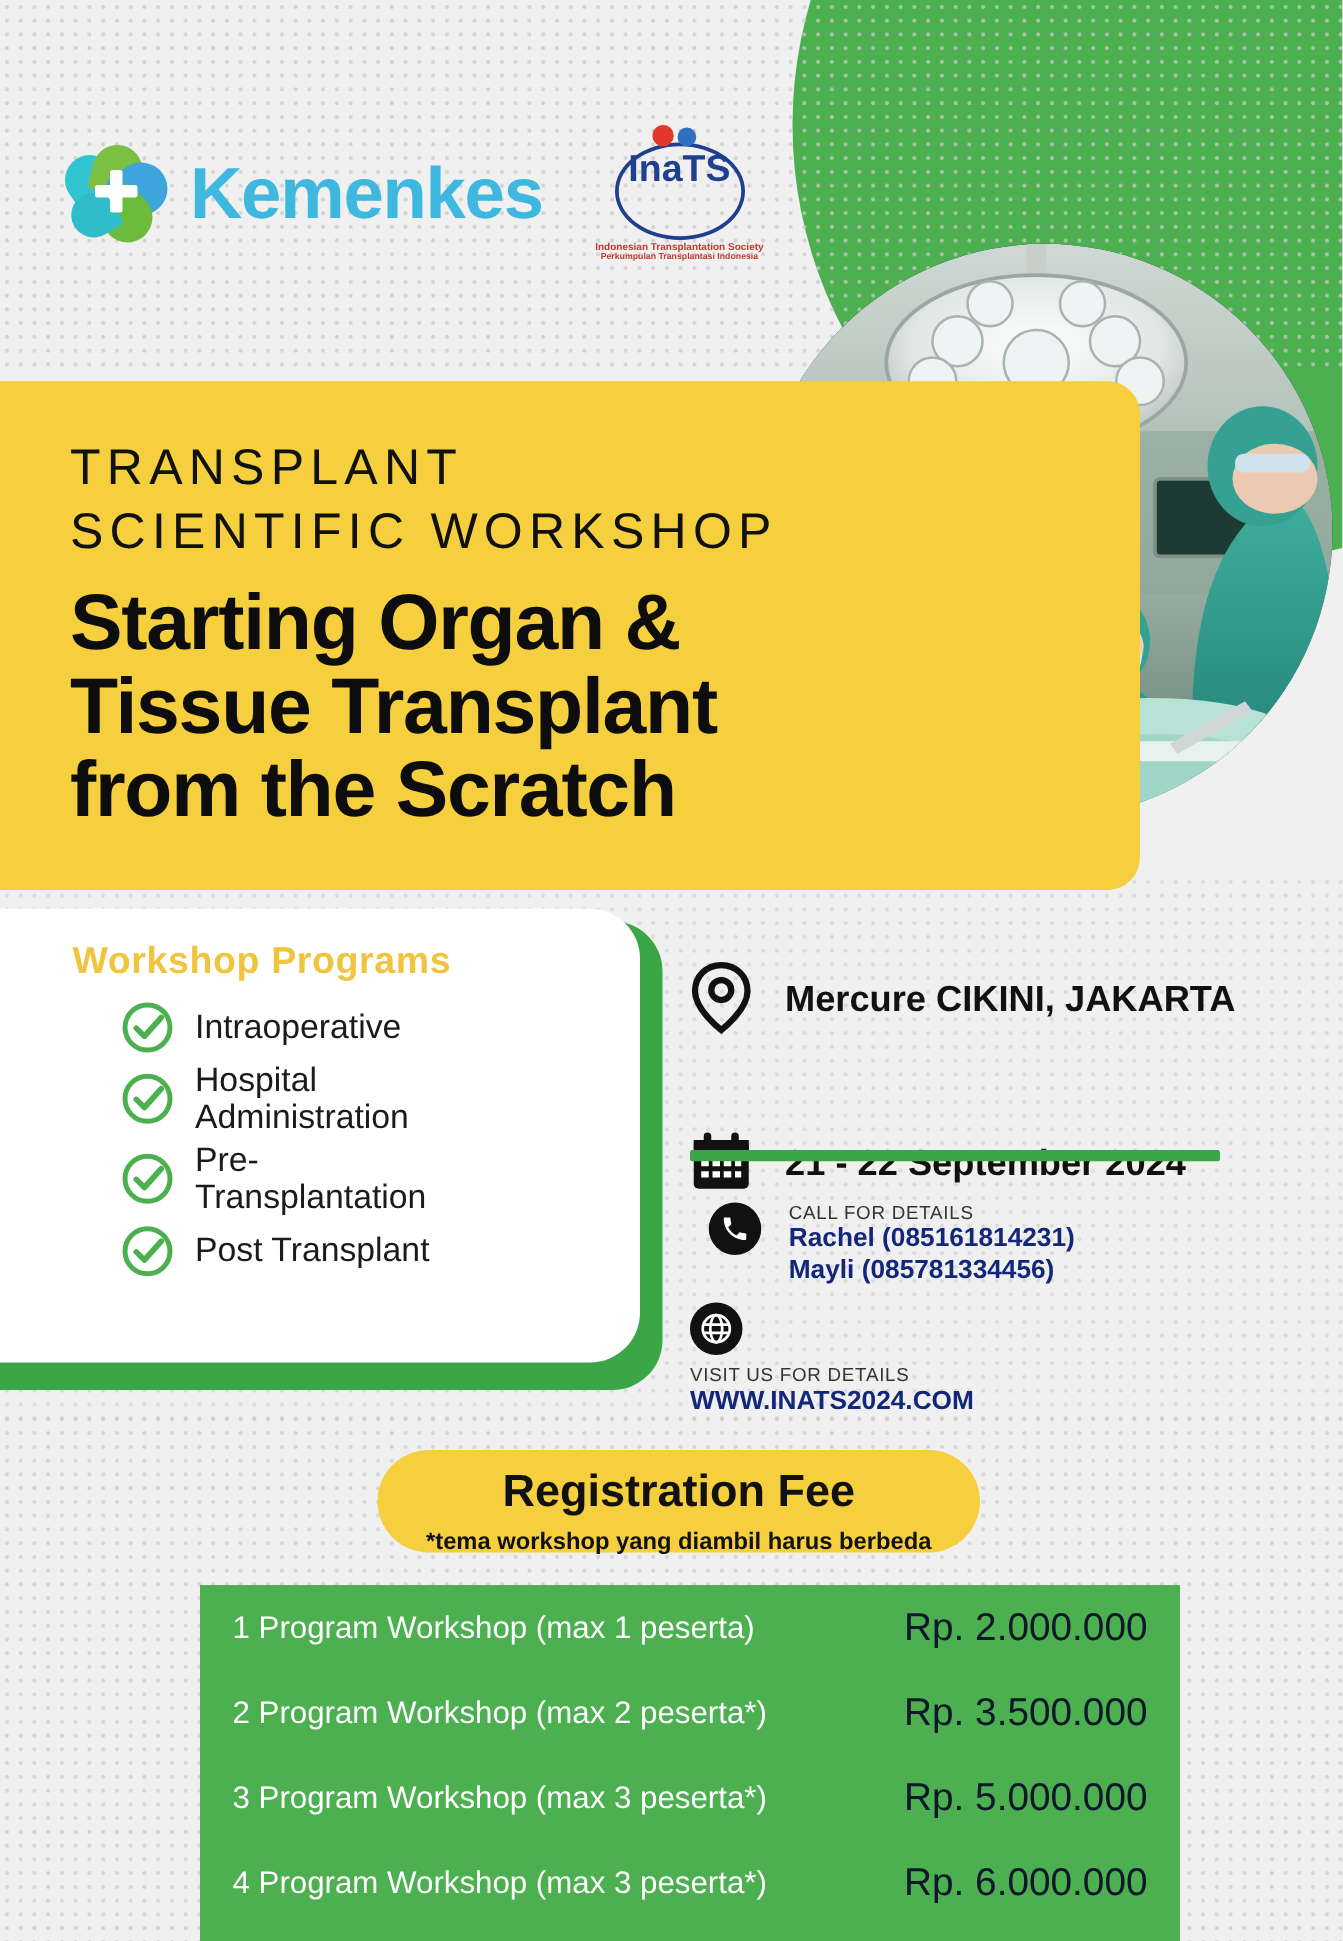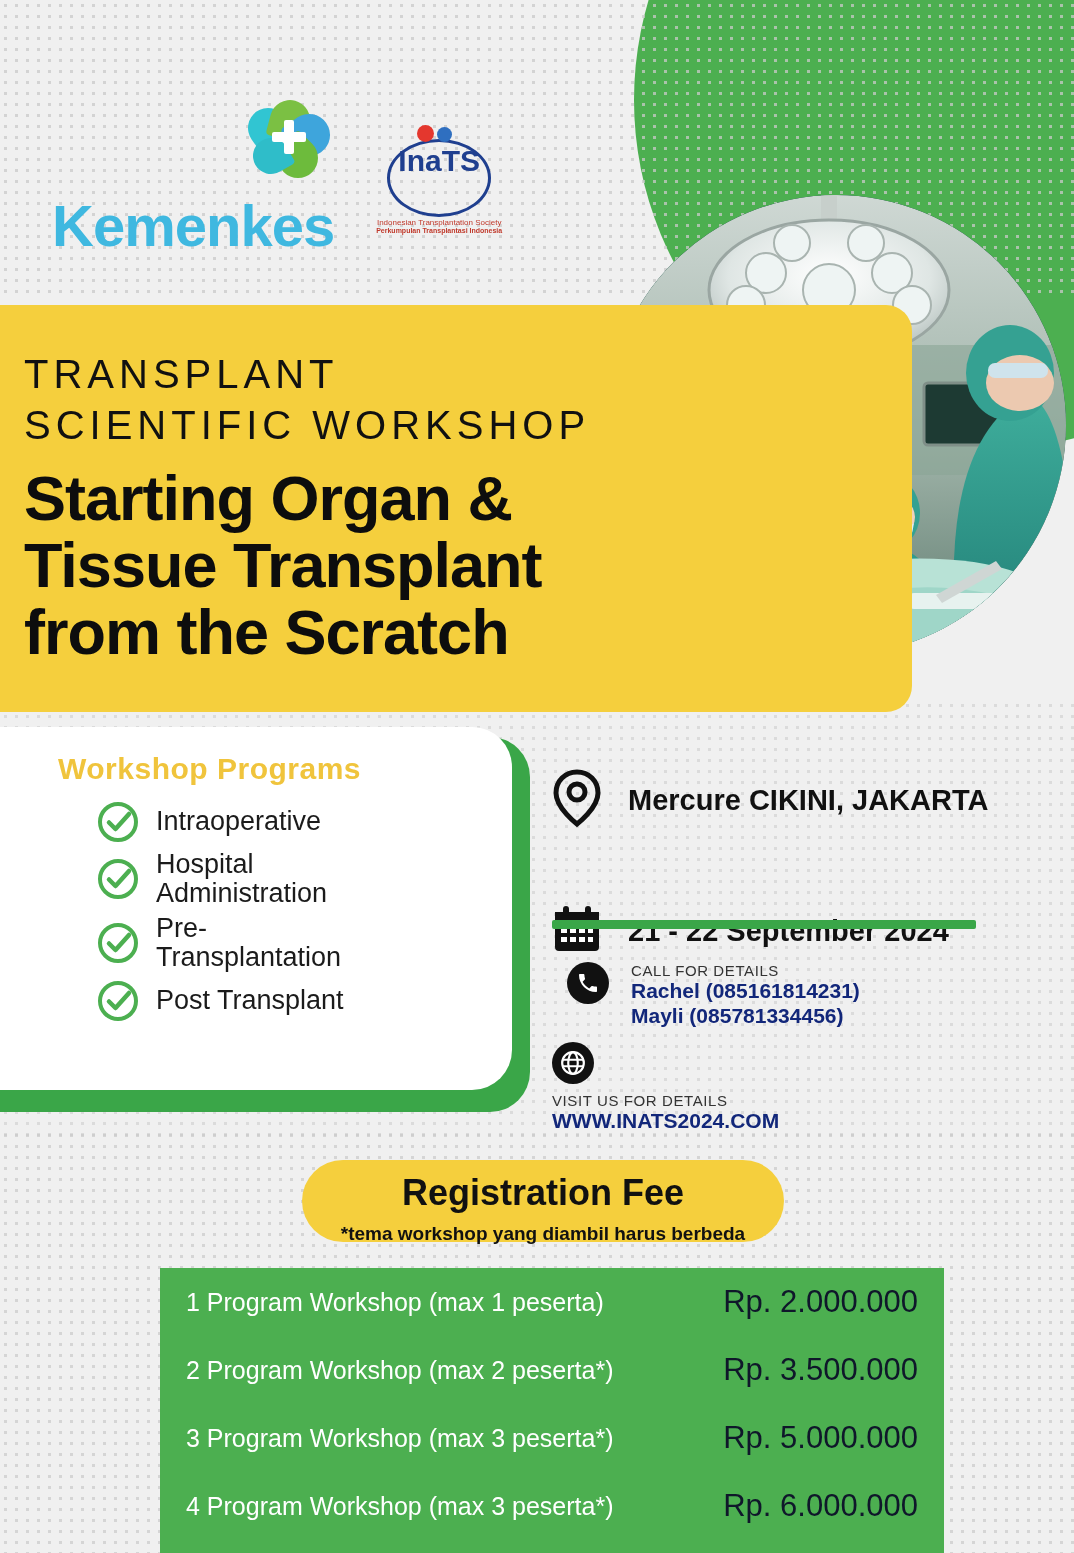--- a/index.html
+++ b/index.html
@@ -31,21 +31,21 @@
     position: absolute; top: -250px; right: -260px;
     width: 700px; height: 700px; border-radius: 50%;
     background: #4caf50;
   }
 
   
   #logo-row {
     position: absolute; top: 100px; left: 52px;
     display: flex; align-items: center; gap: 42px;
   }
-  #kemenkes-logo { display: flex; align-items: flex-end; gap: 14px; flex-direction: column; }
+  #kemenkes-logo { display: flex; align-items: center; gap: 14px; }
   .k-mark { position: relative; width: 86px; height: 78px; }
   .petal { position: absolute; border-radius: 50% 50% 50% 10%; }
   .p1 { width: 40px; height: 40px; left: 0; top: 8px;  background: #31c5d2; transform: rotate(-35deg); }
   .p2 { width: 40px; height: 40px; left: 22px; top: 0;  background: #7bc043; transform: rotate(15deg); }
   .p3 { width: 42px; height: 42px; left: 40px; top: 14px; background: #3ea5dc; transform: rotate(55deg); }
   .p4 { width: 40px; height: 40px; left: 30px; top: 38px; background: #6dbb3c; transform: rotate(135deg); }
   .p5 { width: 36px; height: 36px; left: 5px; top: 38px; background: #2fbdc9; transform: rotate(-120deg); }
   .k-cross {
     position: absolute; left: 24px; top: 20px; width: 34px; height: 34px;
   }
@@ -61,39 +61,40 @@
   #inats-circle {
     width: 120px; height: 92px; position: relative; margin: 0 auto;
   }
   .inats-ring {
     position: absolute; left: 8px; top: 14px; width: 104px; height: 78px;
     border: 3px solid #1f3f8f; border-radius: 50%;
   }
   .inats-dot-red { position: absolute; left: 38px; top: 0; width: 17px; height: 17px; border-radius: 50%; background: #e4372e; }
   .inats-dot-blue { position: absolute; left: 58px; top: 2px; width: 15px; height: 15px; border-radius: 50%; background: #2f6fc0; }
   #inats-word { font-size: 30px; font-weight: bold; color: #1f3f8f; position: absolute; left: 0; top: 21px; width: 120px; }
-  #inats-sub1 { font-size: 8px; color: #c0392b; font-weight: normal; margin-top: 2px; }
+  #inats-sub1 { font-size: 8px; color: #c0392b; font-weight: bold; margin-top: 2px; }
   #inats-sub2 { font-size: 7px; color: #c0392b; font-weight: bold; }
 
   
   #photo-circle {
     position: absolute; right: 8px; top: 195px;
     width: 460px; height: 460px; border-radius: 50%;
     overflow: hidden;
     background: #2e5f55;
   }
   #photo-circle svg { display: block; }
 
   
   #title-band {
     position: absolute; left: 0; top: 305px;
     width: 912px; height: 407px;
     background: #f5cf3d;
     border-top-right-radius: 26px;
     border-bottom-right-radius: 26px;
+    padding-left: 32px;
   }
   #title-band-inner { padding: 44px 0 0 24px; }
   .kicker {
     font-size: 40px; letter-spacing: 5px; color: #111; font-weight: 400;
     line-height: 1.28;
   }
   #main-title {
     margin-top: 14px;
     font-size: 63px; font-weight: bold; color: #0d0d0d; line-height: 1.06;
     letter-spacing: -1px;

